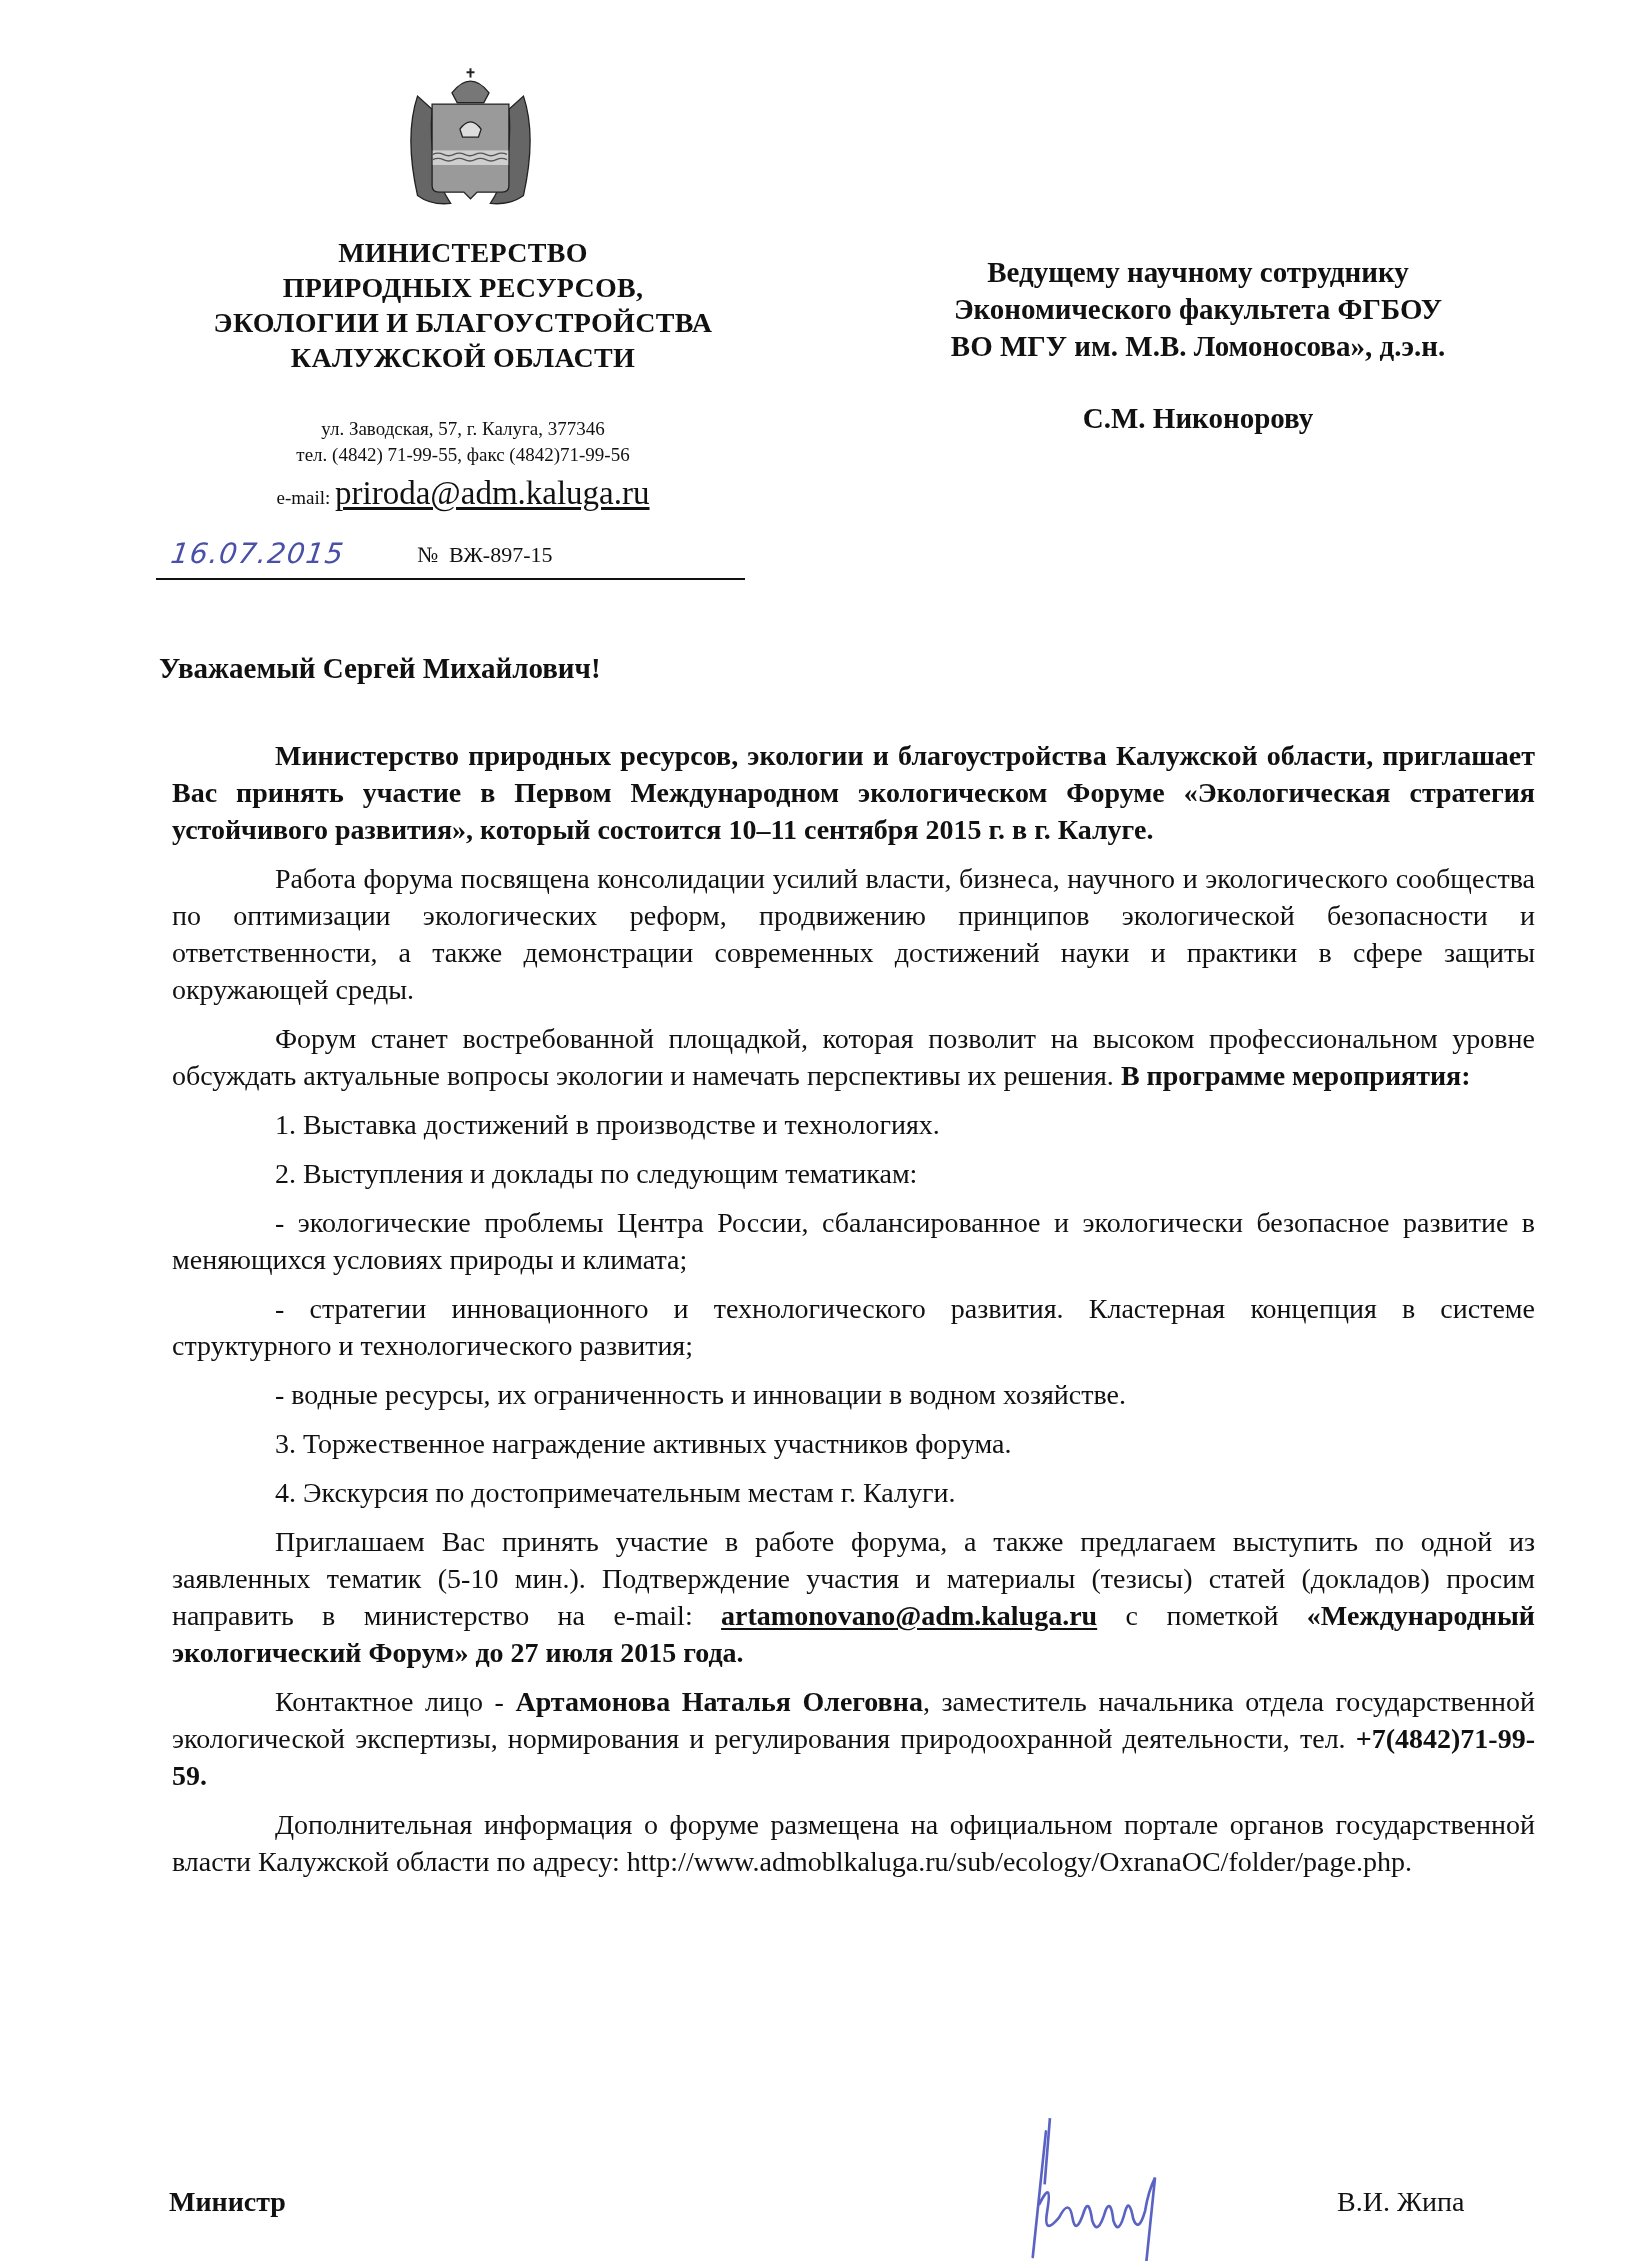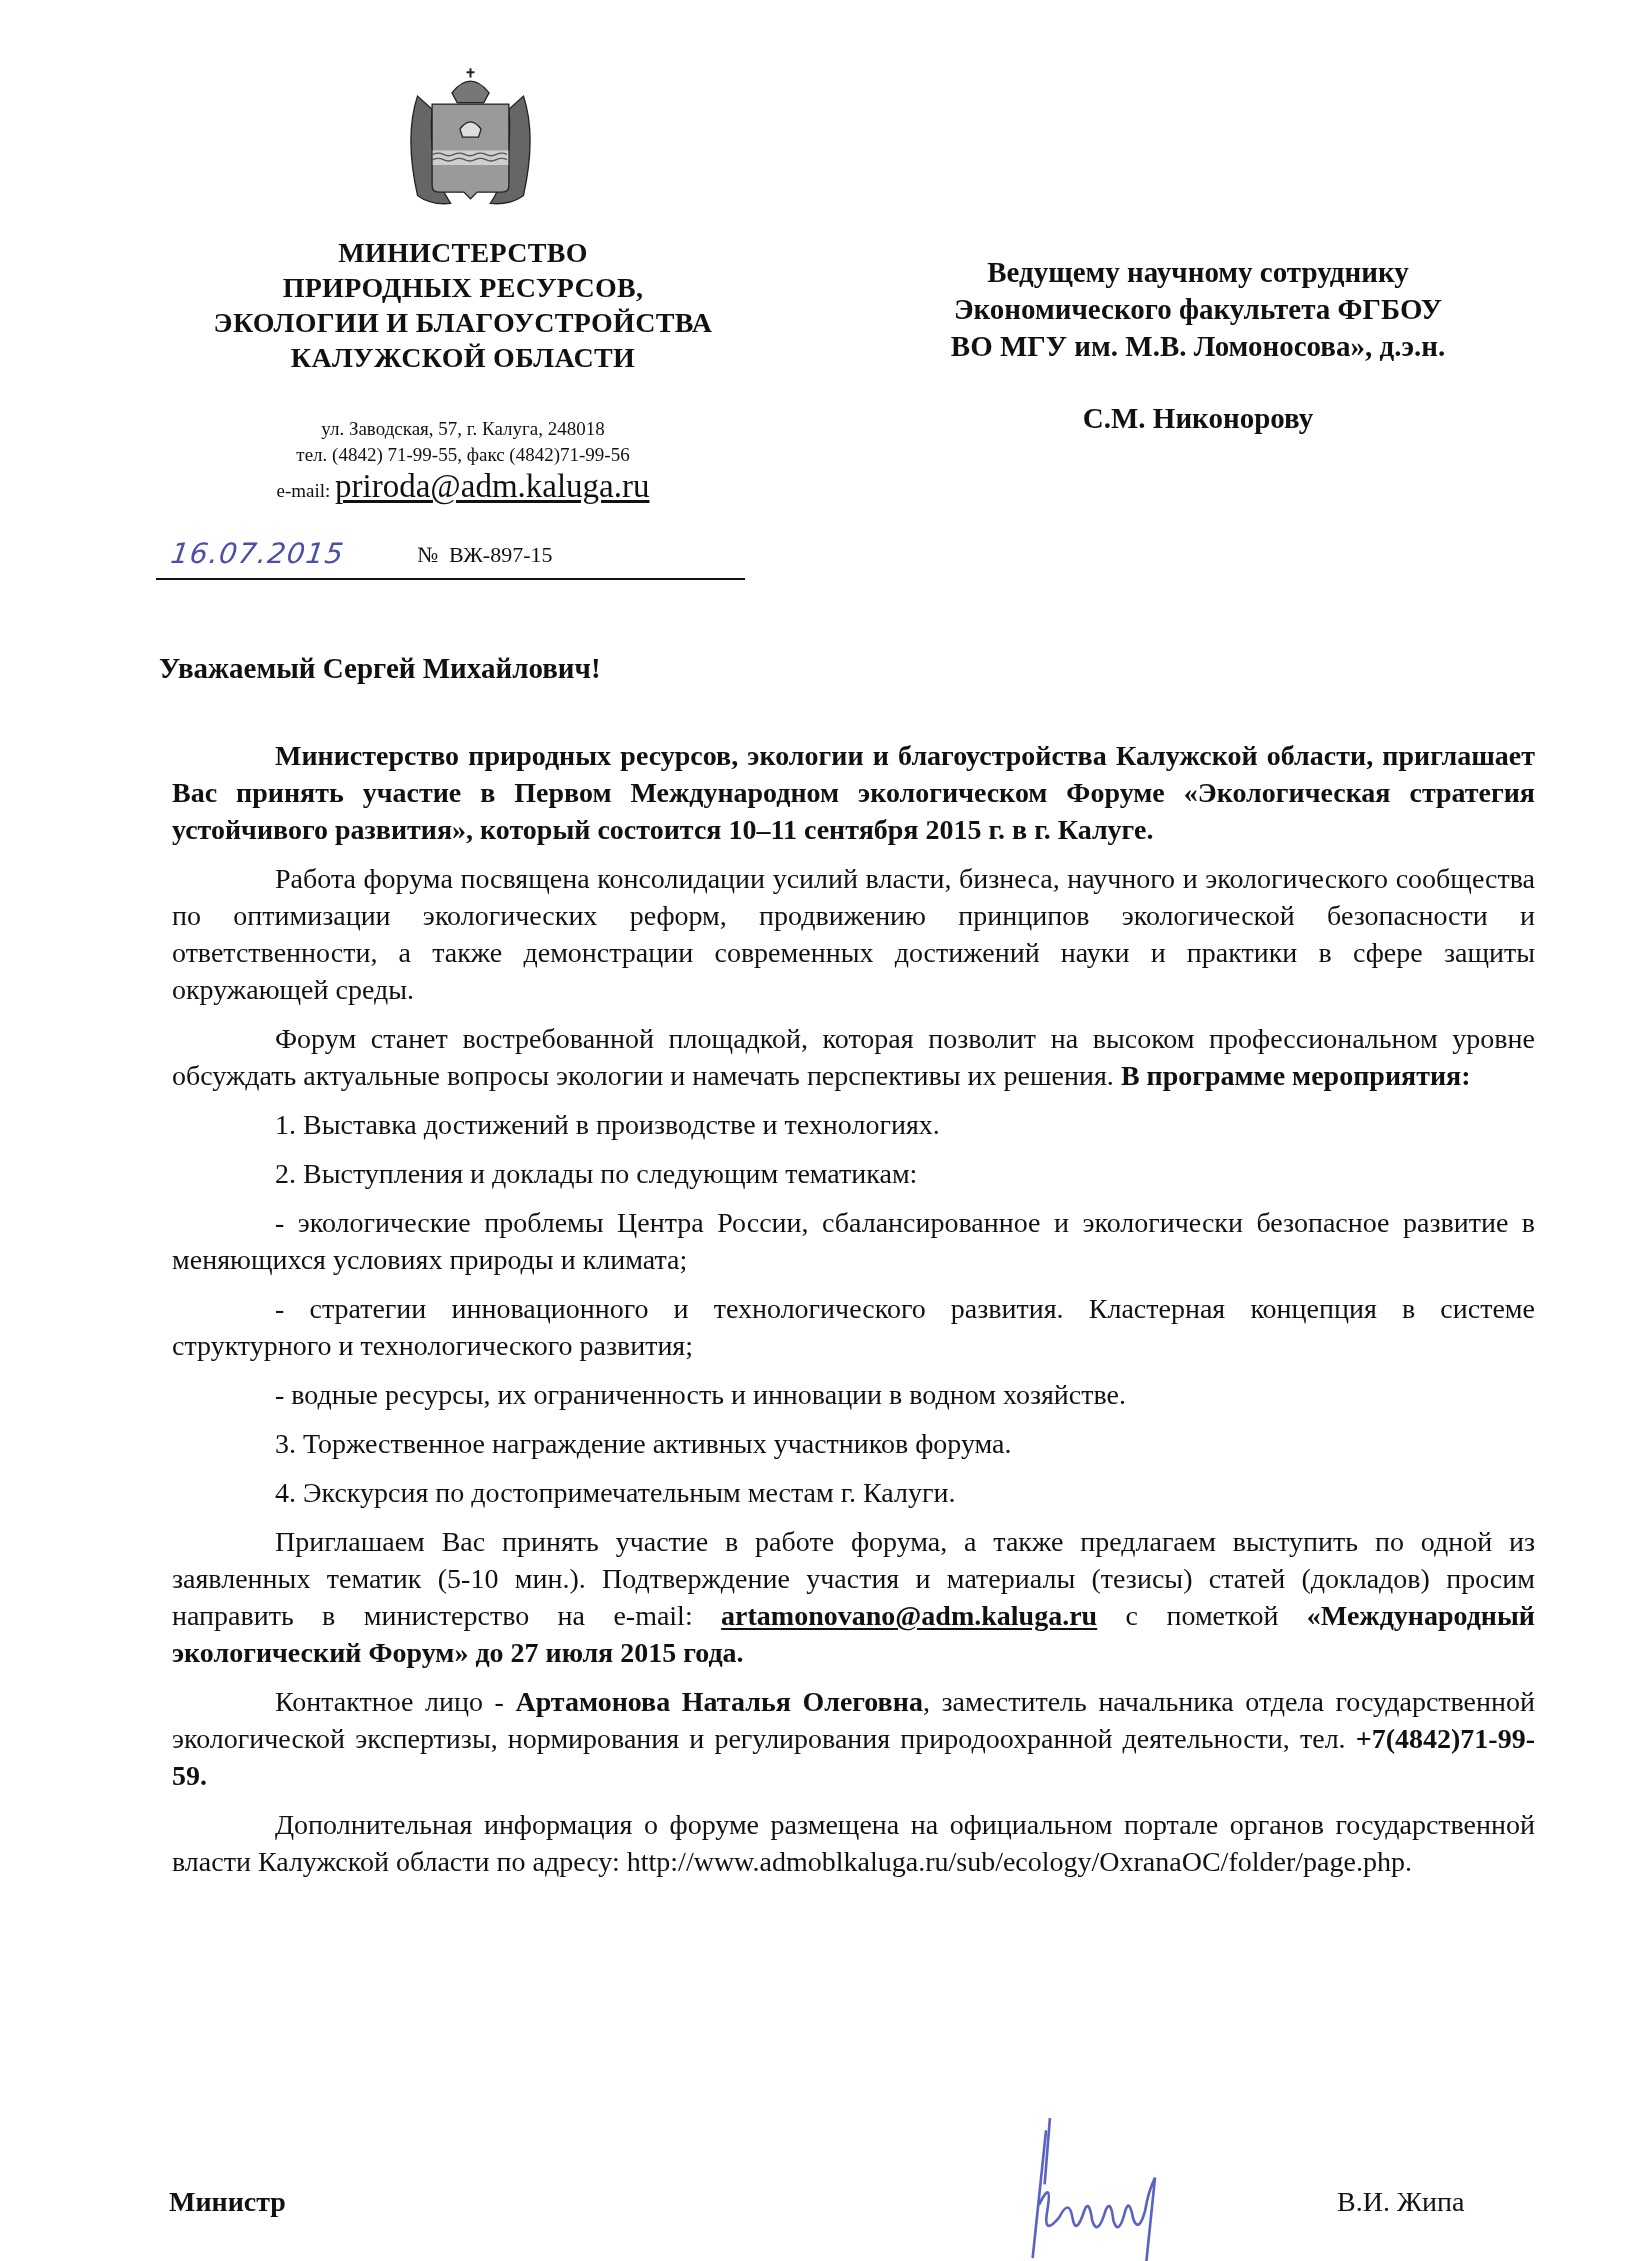--- a/index.html
+++ b/index.html
@@ -7,21 +7,21 @@
     width: 1631px; height: 2261px; position: relative; overflow: hidden;
     font-family: "Liberation Serif", "DejaVu Serif", serif; color: #111;
   }
   .abs { position: absolute; }
   
   #emblem { left: 391px; left: 391px; top: 63px; width: 159px; height: 149px; }
   
   .org { left: 165px; width: 596px; text-align: center; font-weight: bold; font-size: 28px; line-height: 35px; letter-spacing: 0.3px; }
   #org-block { top: 235px; }
   #addr-block { left: 165px; width: 596px; top: 416px; text-align: center; font-size: 19px; line-height: 26px; }
-  #addr-block .email-line { font-size: 19px; margin-top: 5px; }
+  #addr-block .email-line { font-size: 19px; margin-top: 12px; }
   #addr-block .email-link { font-size: 33px; text-decoration: underline; text-underline-offset: 2.6px; color: #111; }
   #ref-line { left: 156px; top: 530px; width: 589px; height: 48px; border-bottom: 2px solid #111; }
   #hand-date { position: absolute; left: 14.6px; top: 6.6px; font-family: "DejaVu Sans", sans-serif; font-style: italic; font-size: 28px; color: #4a4fa8; transform: skewX(-8deg); letter-spacing: 1.3px; }
   #ref-number { position: absolute; left: 261px; top: 12px; font-size: 22px; }
   
   #recipient { left: 867px; width: 662px; top: 228px; text-align: center; font-weight: bold; font-size: 29px; line-height: 37px; margin-top: 26px; }
   #recipient-name { left: 867px; width: 662px; top: 402px; text-align: center; font-weight: bold; font-size: 29px; }
   
   #salutation { left: 159px; width: 1390px; top: 652px; text-align: left; font-weight: bold; font-size: 29px; }
   
@@ -61,21 +61,21 @@
 </div>
 
 <div id="org-block" class="abs org">
   <div>МИНИСТЕРСТВО</div>
   <div>ПРИРОДНЫХ РЕСУРСОВ,</div>
   <div>ЭКОЛОГИИ И БЛАГОУСТРОЙСТВА</div>
   <div>КАЛУЖСКОЙ ОБЛАСТИ</div>
 </div>
 
 <div id="addr-block" class="abs">
-  <div>ул. Заводская, 57, г. Калуга, 248018</div>
+  <div>ул. Заводская, 57, г. Калуга, 377346</div>
   <div>тел. (4842) 71-99-55, факс (4842)71-99-56</div>
   <div class="email-line">
     <span>e-mail:</span>
     <span class="email-link">priroda@adm.kaluga.ru</span>
   </div>
 </div>
 
 <div id="ref-line" class="abs">
   <span id="hand-date">16.07.2015</span>
   <span id="ref-number">

